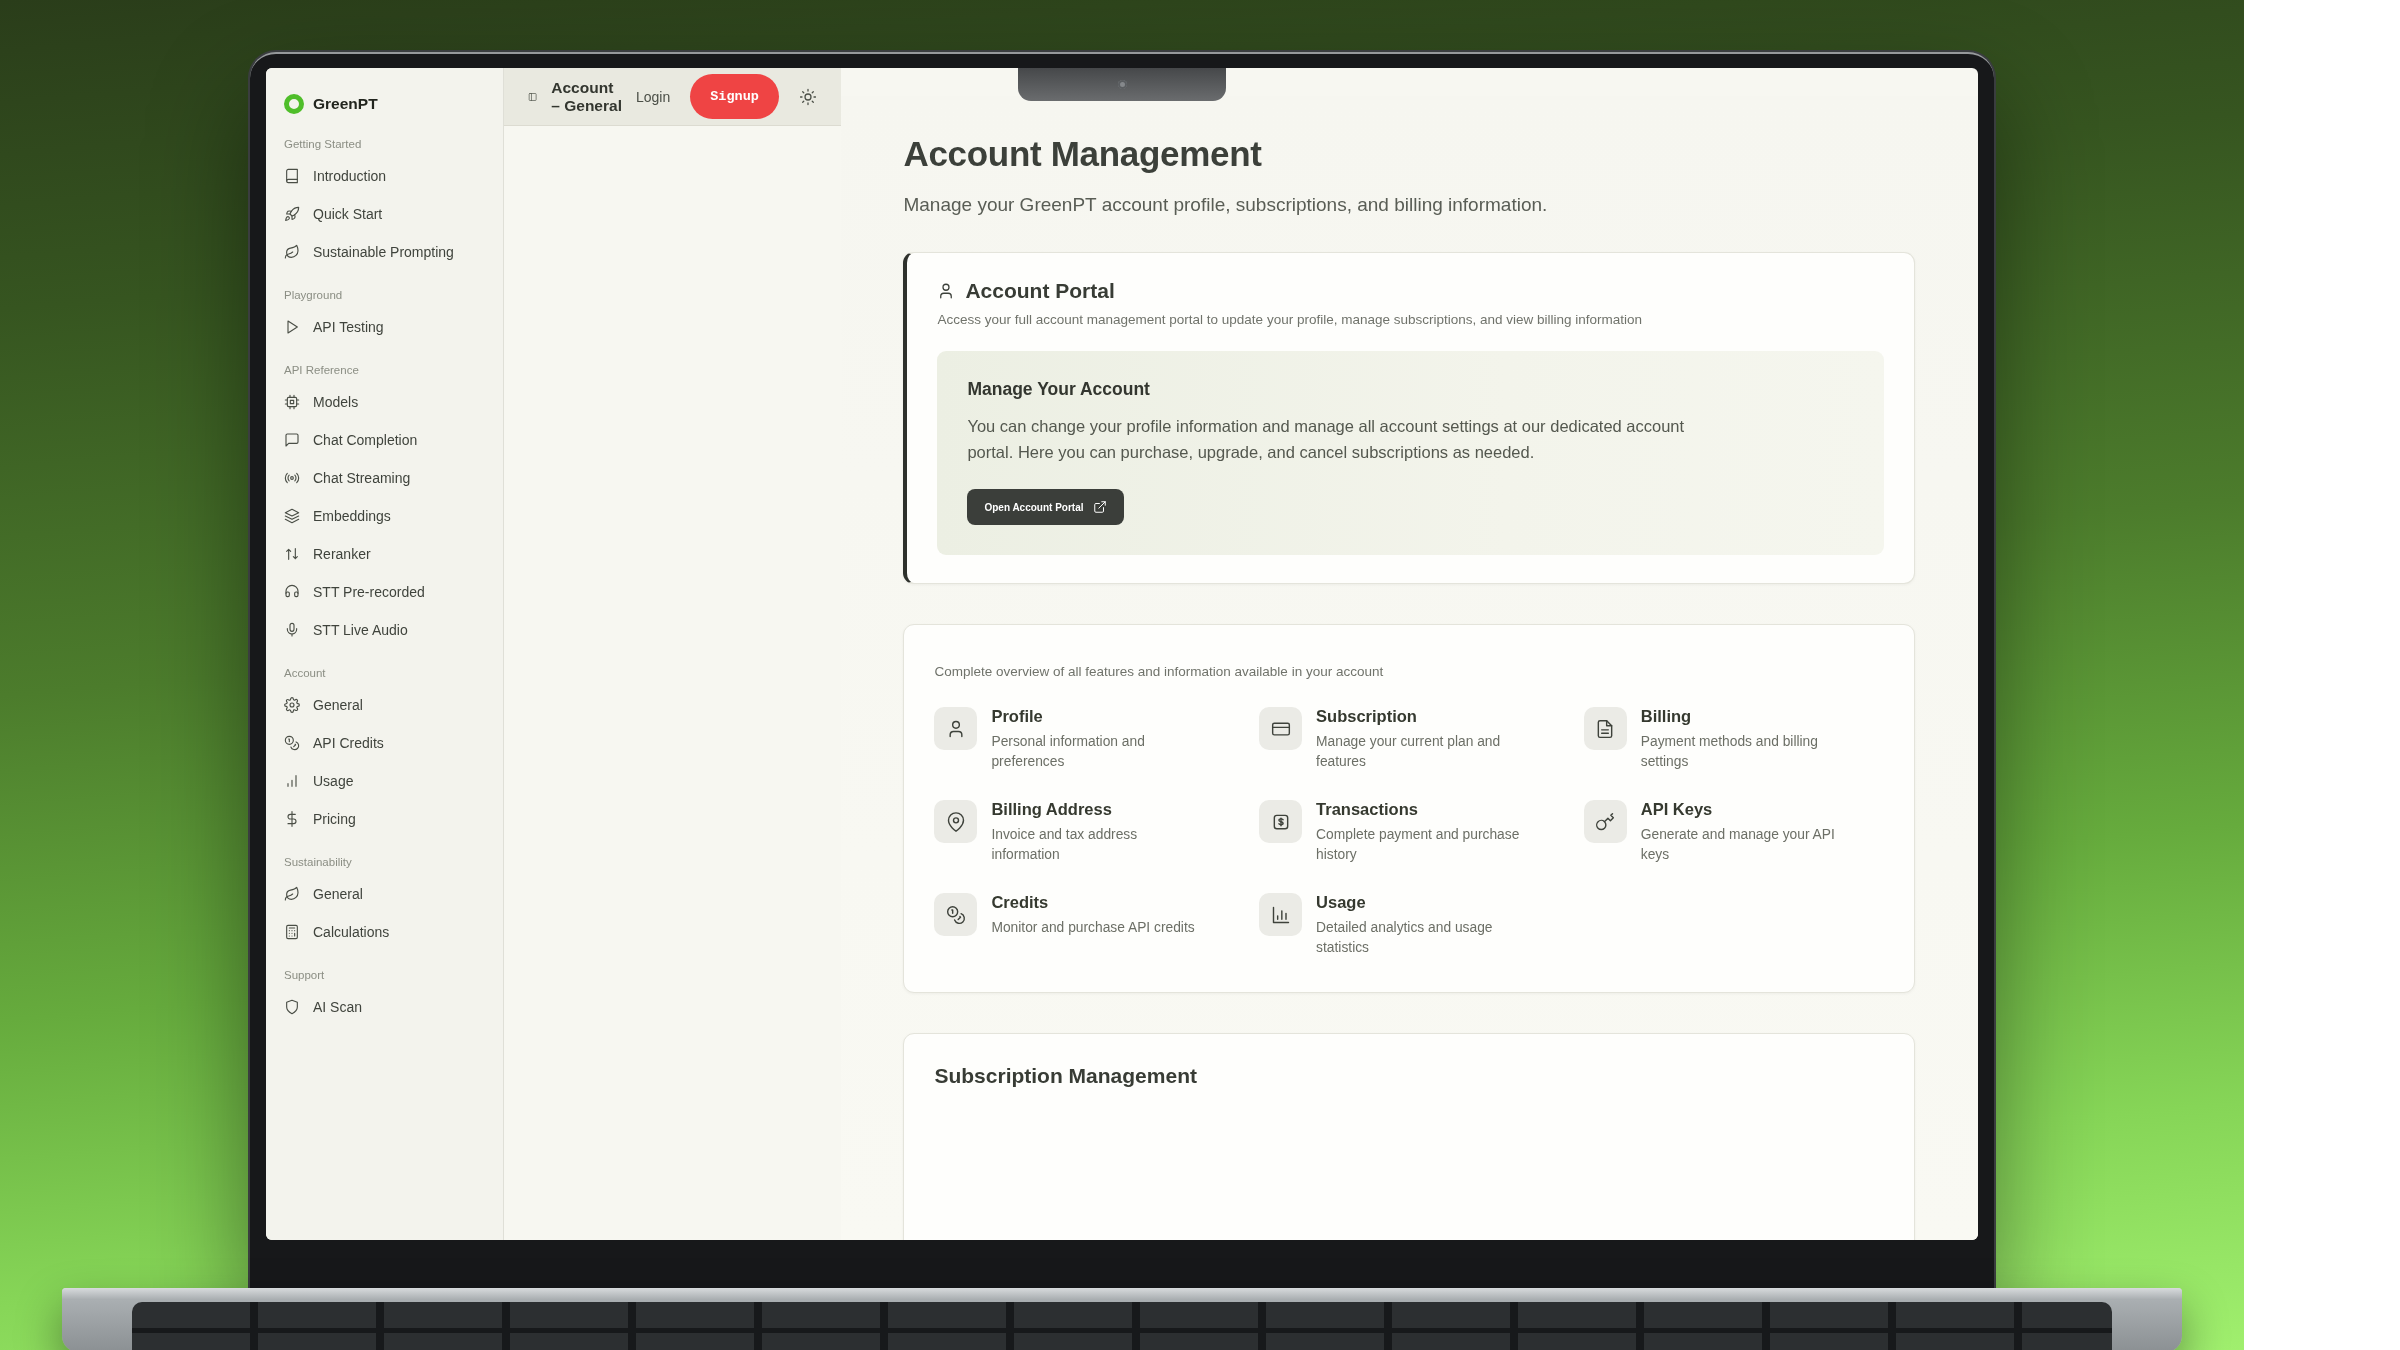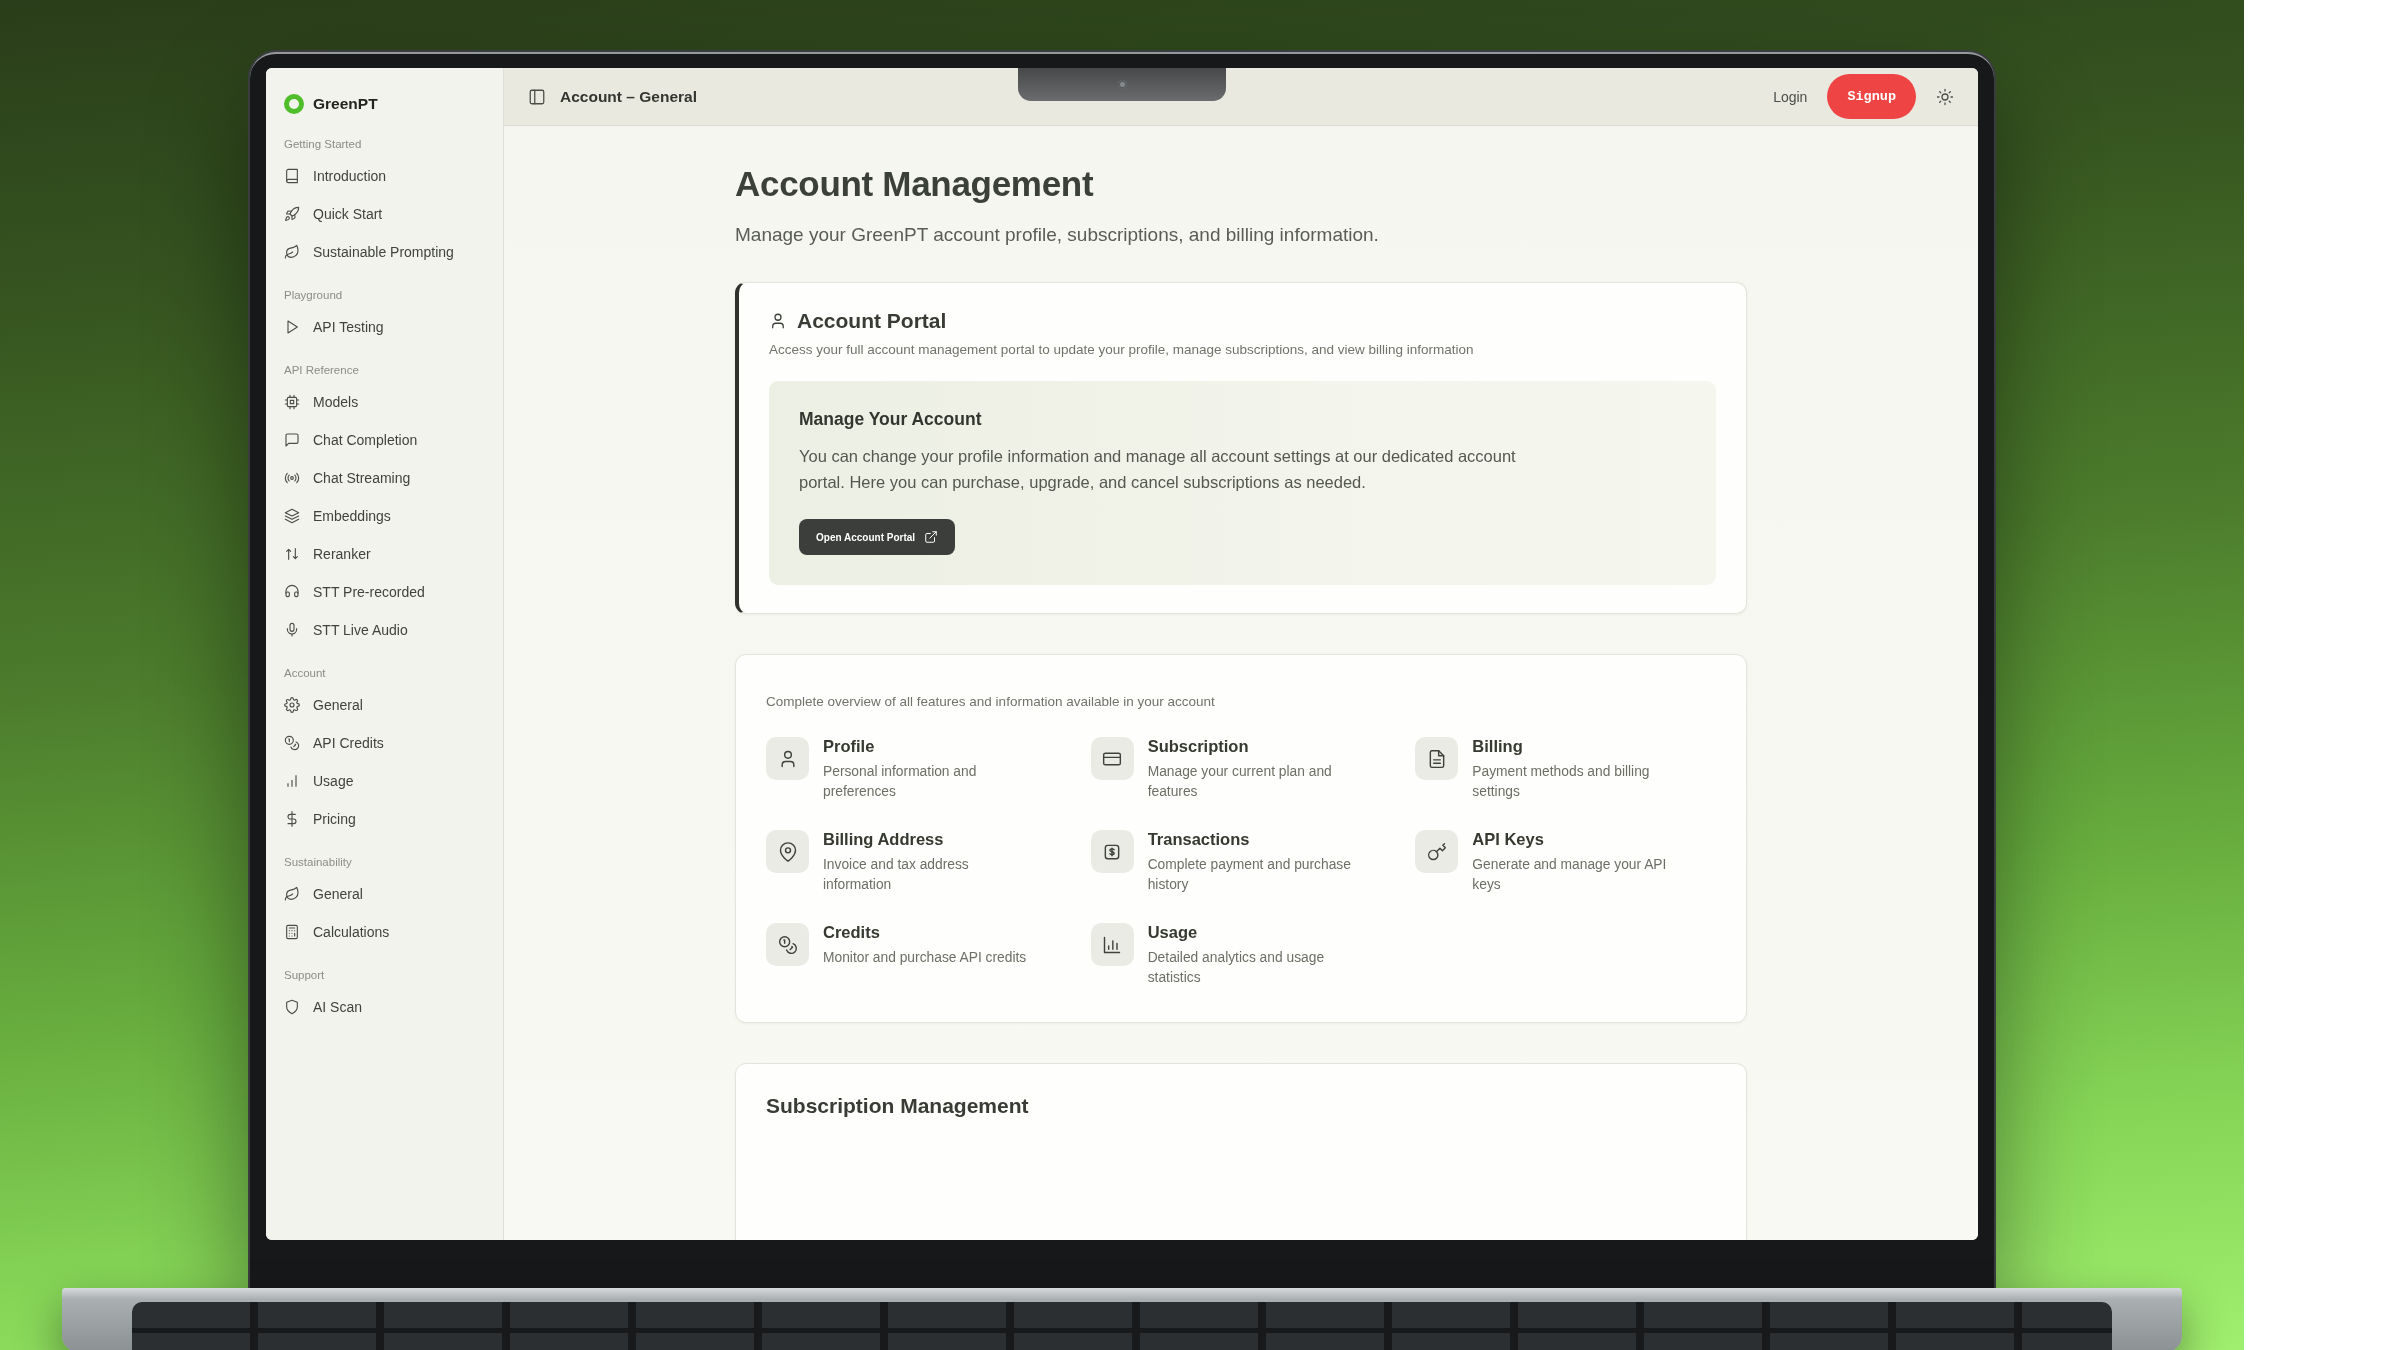--- a/index.html
+++ b/index.html
@@ -43,36 +43,36 @@
   .nav-section { margin-top:18px; }
   .section-label { padding:0 18px; font-size:11.5px; color:#8b8e84; margin-bottom:7px; }
   .nav-item {
     display:flex; align-items:center; gap:13px; padding:11px 18px;
     font-size:14px; color:#3f433c; cursor:pointer;
   }
   .ic { fill:none; stroke:currentColor; stroke-width:1.7; stroke-linecap:round; stroke-linejoin:round; }
   .nav-item .ic { width:16px; height:16px; flex:0 0 16px; color:#4a4e46; }
 
   
-  .content-col { flex:1; display:flex; flex-direction:column; min-width:0; }
+  .content-col { flex:1; display:flex; flex-direction:row; min-width:0; }
   .topbar {
     flex:0 0 58px; height:58px; background:#e9e9e0; border-bottom:1px solid #dcdbd1;
     display:flex; align-items:center; padding:0 24px; gap:14px;
   }
   .panel-toggle { width:18px; height:18px; color:#4b4f47; cursor:pointer; }
   .topbar-title { font-size:15.5px; font-weight:700; color:#33362f; }
   .topbar-right { margin-left:auto; display:flex; align-items:center; gap:20px; }
   .login-link { font-size:14px; color:#4b4f47; cursor:pointer; }
   .signup-btn {
     background:#ef4444; color:#ffffff; font-size:13.5px; font-weight:700;
     padding:15px 20px; border-radius:999px; border:none; cursor:pointer; font-family:Liberation Mono, monospace;
   }
   .theme-toggle { width:18px; height:18px; color:#4b4f47; cursor:pointer; }
 
-  .main { flex:1; background:linear-gradient(180deg,#f6f6f0,#f9f9f3); overflow:hidden; }
+  .main { flex:1; background:linear-gradient(180deg,#f6f6f0,#f9f9f3); overflow:hidden;margin-top:28px; }
   .container { width:1012px; margin:0 auto; padding-top:38px; }
   .page-title { margin:0; font-size:35px; font-weight:700; color:#3c403a; letter-spacing:-.3px; }
   .page-subtitle { margin-top:20px; font-size:19px; color:#595d55; }
 
   .card {
     background:#fefefc; border:1px solid #e4e4db; border-radius:11px;
     box-shadow:0 1px 3px rgba(40,42,35,.05);
   }
   .card.portal { margin-top:36px; border-left:4px solid #2e312c; padding:26px 30px 28px; }
   .portal-head { display:flex; align-items:center; gap:10px; }

